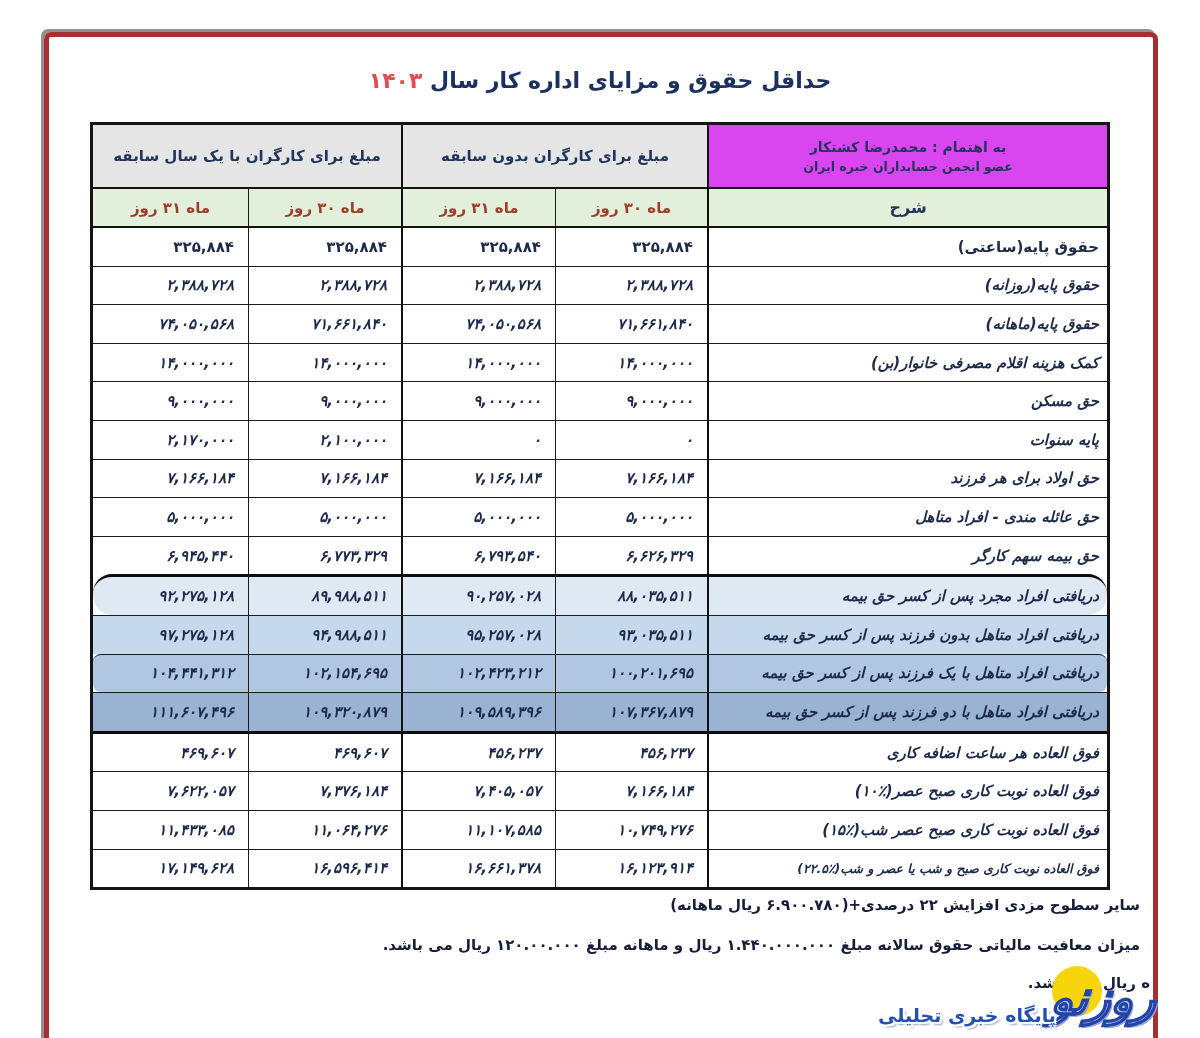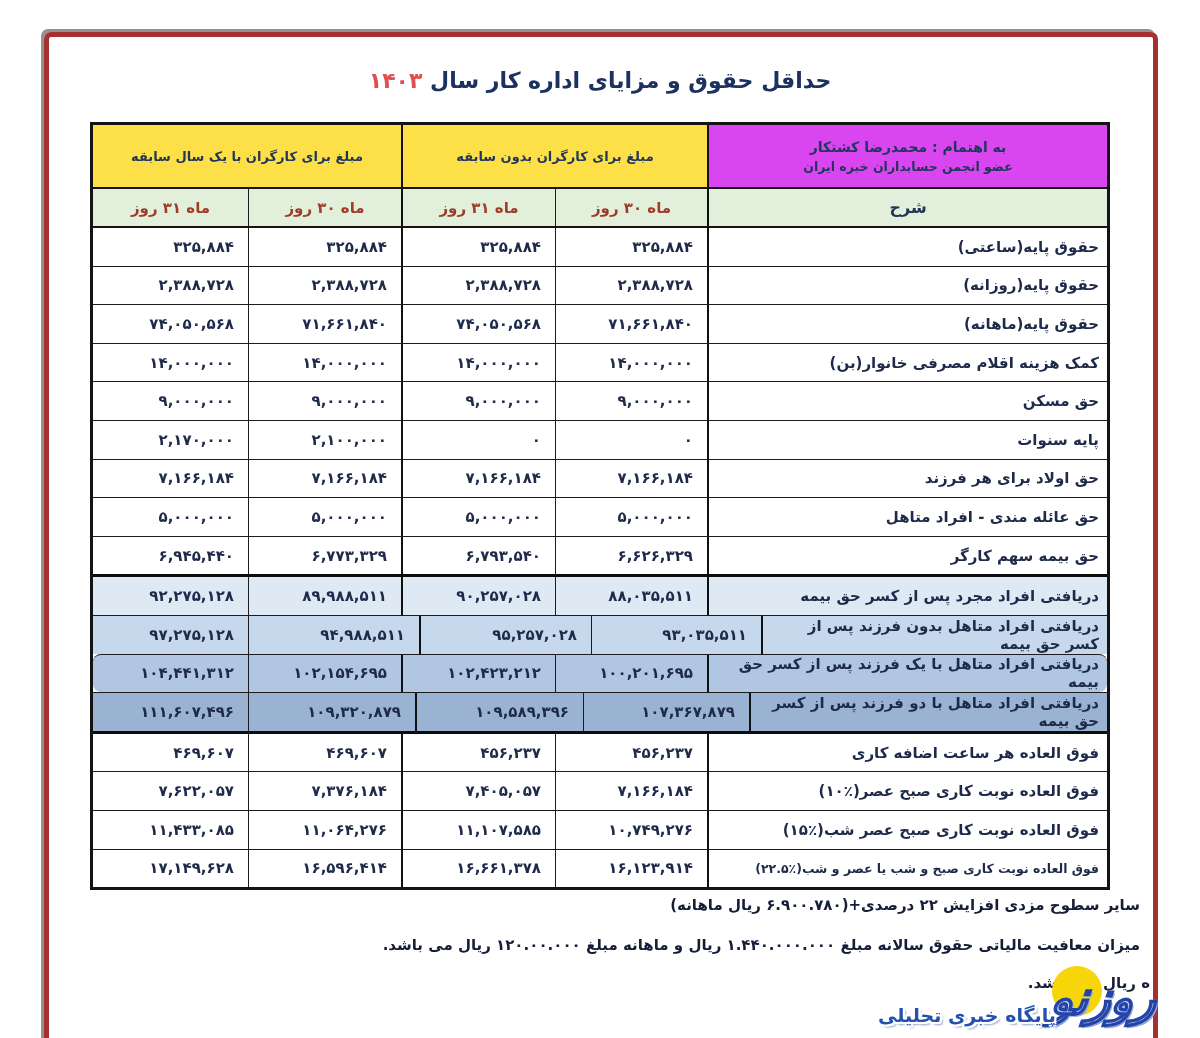--- a/index.html
+++ b/index.html
@@ -22,31 +22,31 @@
   
   .tbl{
     position:absolute; left:90px; top:122px; width:1020px; height:768px;
     border:3px solid #141414; box-sizing:border-box; background:transparent;
     display:flex; flex-direction:column; direction:ltr;
   }
   .hdr-a{ display:grid; grid-template-columns:310px 306px 1fr; height:62px; border-bottom:2.5px solid #141414; }
   .hdr-b{ display:grid; grid-template-columns:156px 154px 153px 153px 1fr; height:37px; border-bottom:2.5px solid #141414; }
   .t-rows{ flex:1; display:flex; flex-direction:column; }
   .t-row{ flex:1; display:grid; grid-template-columns:156px 154px 153px 153px 1fr; background:#fff; }
-  .t-row + .t-row{ border-top:1.5px solid #1c1c1c; }
+  .t-row + .t-row{ border-top:1.5px solid #1c1c1c;font-style:italic; }
   .t-row.group-start{ border-top:3px solid #0d0d0d; }
   .cell{ box-sizing:border-box; display:flex; align-items:center; min-width:0; }
   .vline{ border-right:1px solid #1c1c1c; }
   .vline-thick{ border-right:2.5px solid #111; }
   .num{ justify-content:flex-end; padding-right:14px; font-size:15px; font-weight:bold; color:#1e2a4a; }
   .desc{ direction:rtl; text-align:right; padding-right:8px; padding-left:4px;
          font-size:15px; font-weight:bold; color:#1e2a4a; }
   .t-row.small-label .desc{ font-size:12.5px; }
-  .gh{ background:#fde047; justify-content:center; direction:rtl; text-align:center;
-       font-size:13px; font-weight:bold; color:#21365c; }
+  .gh{ background:#e5e5e5; justify-content:center; direction:rtl; text-align:center;
+       font-size:15px; font-weight:bold; color:#21365c; }
   .credit{ background:#d946ef; flex-direction:column; justify-content:center; direction:rtl;
            text-align:center; color:#21365c; gap:4px; }
   .credit .l1{ font-size:14px; font-weight:bold; }
   .credit .l2{ font-size:12.5px; font-weight:bold; }
   .sub{ background:#e2efda; justify-content:center; direction:rtl;
         font-size:15px; font-weight:bold; color:#9d3d2a; }
   .sub-desc{ background:#e2efda; justify-content:center; direction:rtl;
         font-size:16px; font-weight:bold; color:#21365c;text-align:right; }
   
   .footnote{ position:absolute; direction:rtl; font-weight:bold; color:#161d38; font-size:15px; white-space:nowrap; }
@@ -163,42 +163,42 @@
       <div class="cell num vline-thick">۵,۰۰۰,۰۰۰</div>
       <div class="cell desc">حق عائله مندی - افراد متاهل</div>
     </div>
         <div class="t-row">
       <div class="cell num vline">۶,۹۴۵,۴۴۰</div>
       <div class="cell num vline-thick">۶,۷۷۳,۳۲۹</div>
       <div class="cell num vline">۶,۷۹۳,۵۴۰</div>
       <div class="cell num vline-thick">۶,۶۲۶,۳۲۹</div>
       <div class="cell desc">حق بیمه سهم کارگر</div>
     </div>
-        <div class="t-row group-start" style="background: rgb(223, 233, 244);">
+        <div class="t-row group-start" style="background: rgb(223, 233, 244); border-radius: 19px;">
       <div class="cell num vline">۹۲,۲۷۵,۱۲۸</div>
       <div class="cell num vline-thick">۸۹,۹۸۸,۵۱۱</div>
       <div class="cell num vline">۹۰,۲۵۷,۰۲۸</div>
       <div class="cell num vline-thick">۸۸,۰۳۵,۵۱۱</div>
       <div class="cell desc">دریافتی افراد مجرد پس از کسر حق بیمه</div>
     </div>
-        <div class="t-row" style="background: rgb(198, 217, 236); gap: 18px;">
+        <div class="t-row" style="background: rgb(198, 217, 236);">
       <div class="cell num vline">۹۷,۲۷۵,۱۲۸</div>
       <div class="cell num vline-thick">۹۴,۹۸۸,۵۱۱</div>
       <div class="cell num vline">۹۵,۲۵۷,۰۲۸</div>
       <div class="cell num vline-thick">۹۳,۰۳۵,۵۱۱</div>
       <div class="cell desc">دریافتی افراد متاهل بدون فرزند پس از کسر حق بیمه</div>
     </div>
         <div class="t-row" style="background: rgb(177, 198, 224); border-radius: 8px;">
       <div class="cell num vline">۱۰۴,۴۴۱,۳۱۲</div>
       <div class="cell num vline-thick">۱۰۲,۱۵۴,۶۹۵</div>
       <div class="cell num vline">۱۰۲,۴۲۳,۲۱۲</div>
       <div class="cell num vline-thick">۱۰۰,۲۰۱,۶۹۵</div>
       <div class="cell desc">دریافتی افراد متاهل با یک فرزند پس از کسر حق بیمه</div>
     </div>
-        <div class="t-row" style="background: rgb(155, 179, 211); gap: 14px;">
+        <div class="t-row" style="background: rgb(155, 179, 211);">
       <div class="cell num vline">۱۱۱,۶۰۷,۴۹۶</div>
       <div class="cell num vline-thick">۱۰۹,۳۲۰,۸۷۹</div>
       <div class="cell num vline">۱۰۹,۵۸۹,۳۹۶</div>
       <div class="cell num vline-thick">۱۰۷,۳۶۷,۸۷۹</div>
       <div class="cell desc">دریافتی افراد متاهل با دو فرزند پس از کسر حق بیمه</div>
     </div>
         <div class="t-row group-start">
       <div class="cell num vline">۴۶۹,۶۰۷</div>
       <div class="cell num vline-thick">۴۶۹,۶۰۷</div>
       <div class="cell num vline">۴۵۶,۲۳۷</div>

